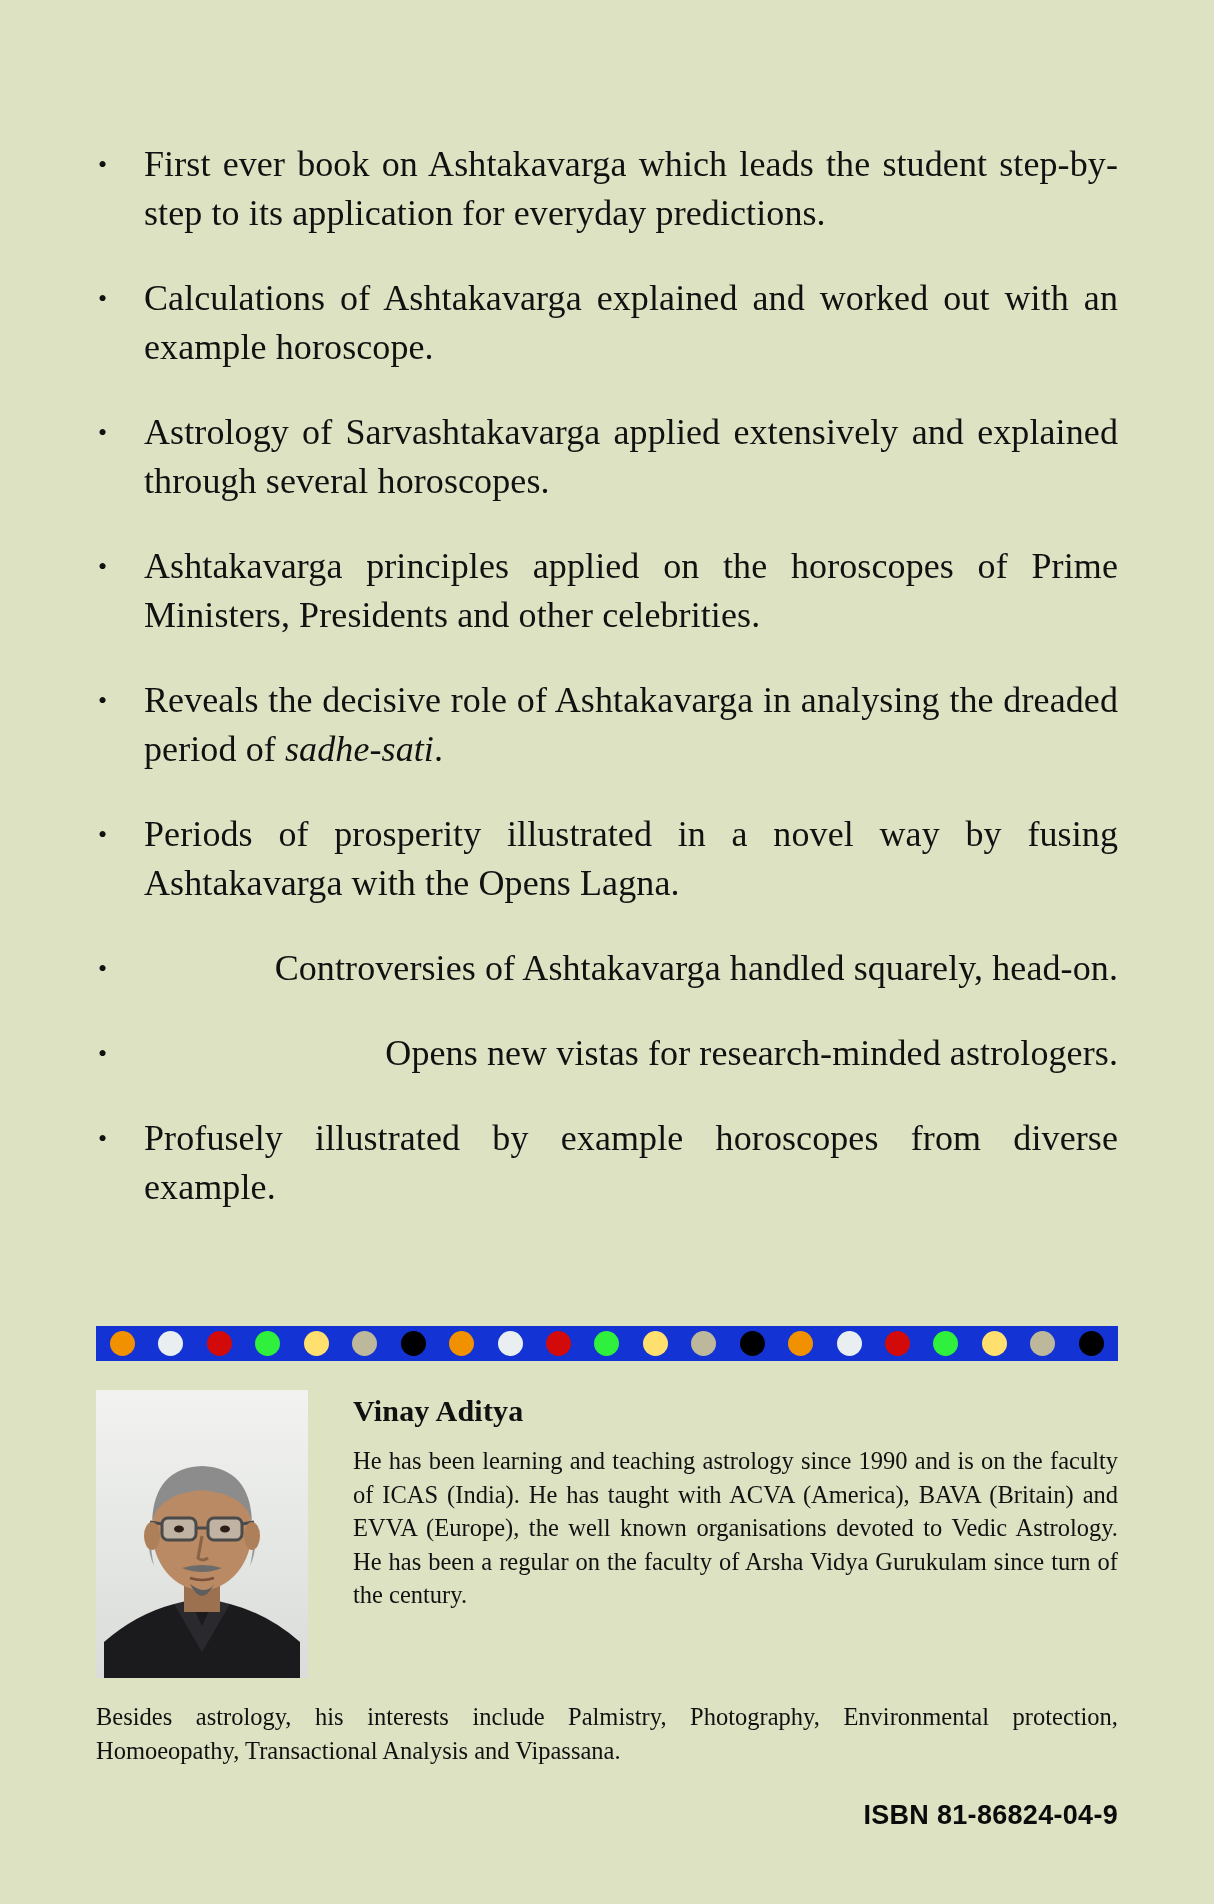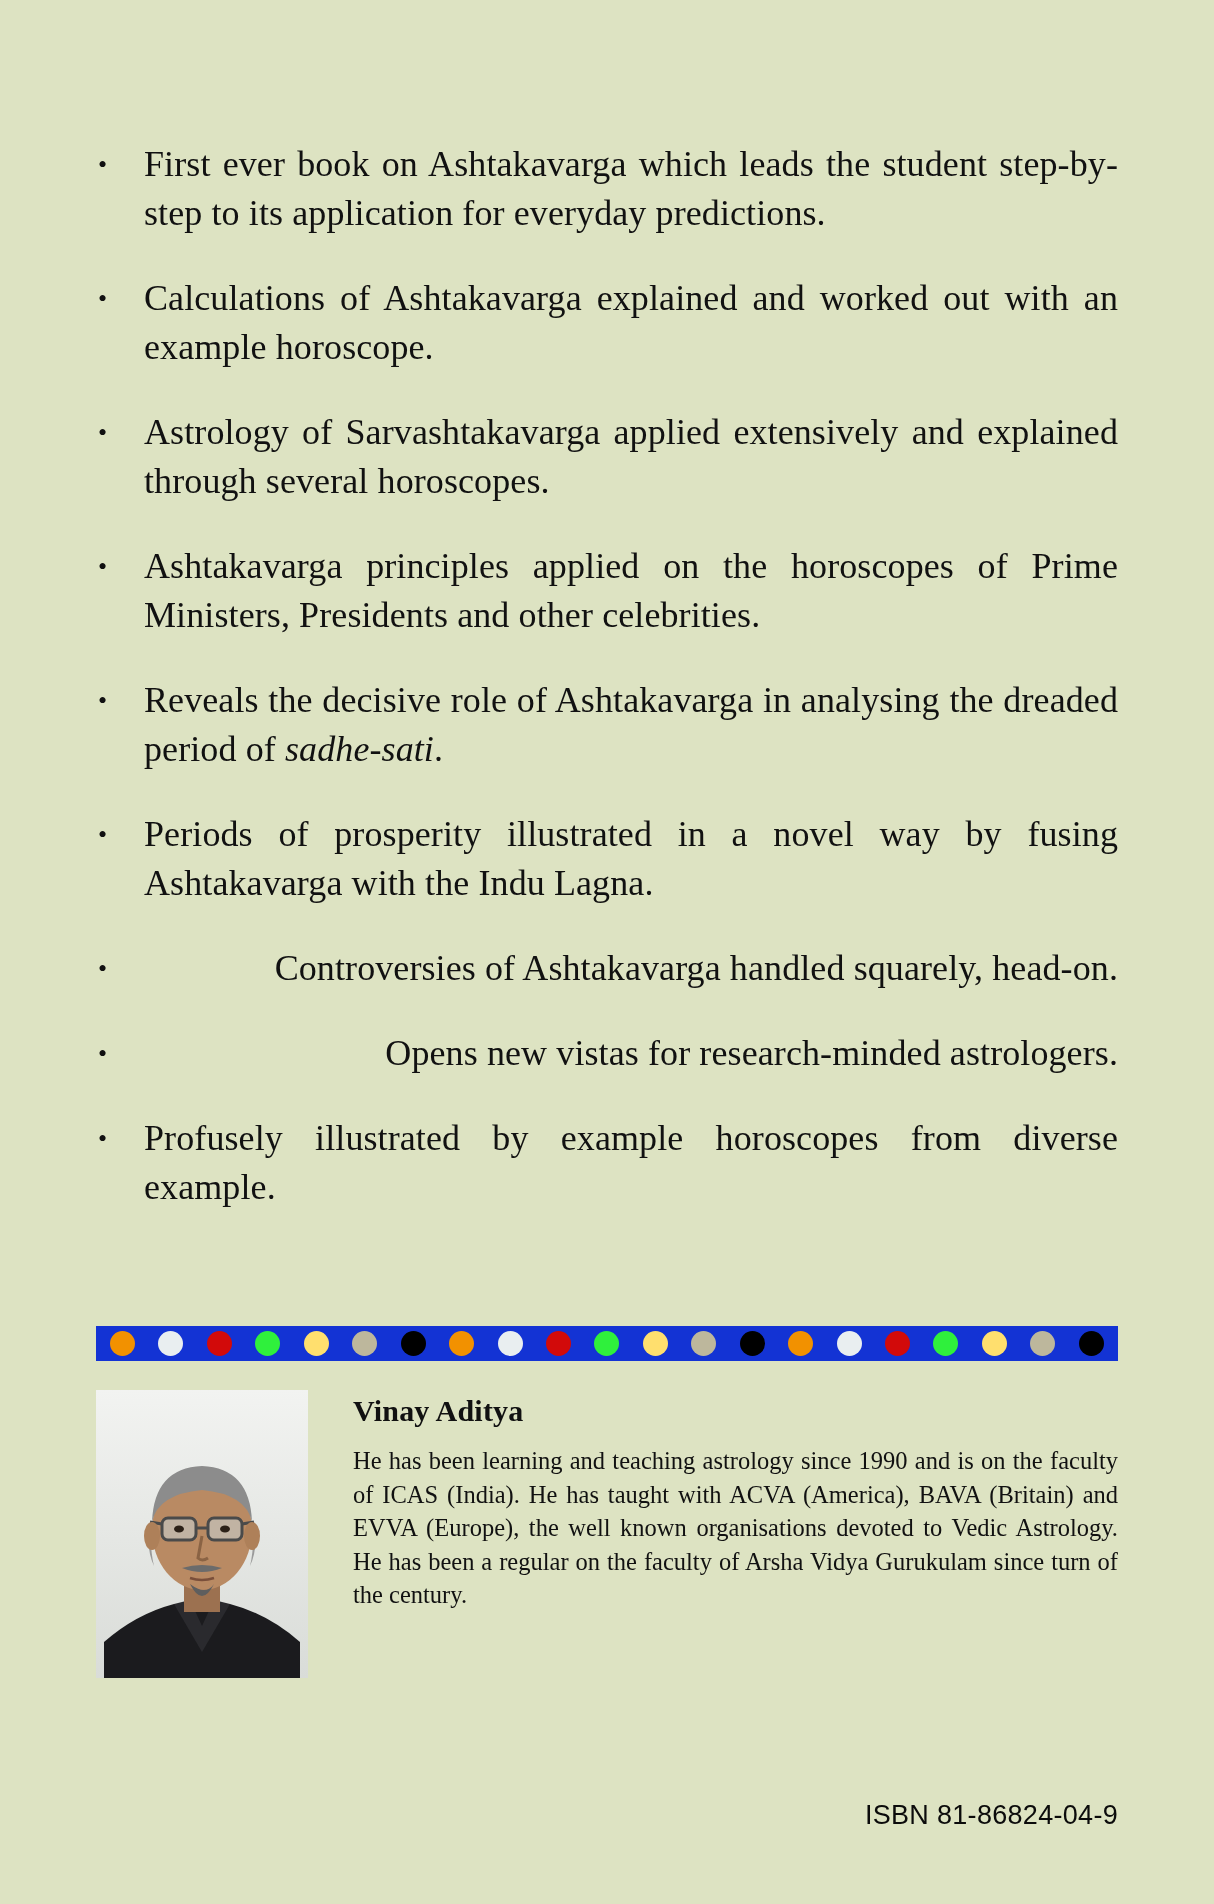--- a/index.html
+++ b/index.html
@@ -126,21 +126,21 @@
     width: 1022px;
   }
 
   
   .isbn {
     position: absolute;
     right: 96px;
     top: 1800px;
     font-family: "Liberation Sans", "DejaVu Sans", sans-serif;
     font-size: 27px;
-    font-weight: normal;
+    font-weight: bold;
     letter-spacing: 0.3px;
     color: #0b0b0b;
   }
 </style>
 </head>
 <body>
 
 <div class="page">
 
   <div class="bullets">
@@ -165,21 +165,21 @@
       <span class="bullet-text"><span>Ashtakavarga principles applied on the horoscopes of Prime Ministers, Presidents and other celebrities.</span></span>
     </div>
 
     <div class="bullet-row">
       <span class="bullet-mark">•</span>
       <span class="bullet-text"><span>Reveals the decisive role of Ashtakavarga in analysing the dreaded period of </span><i>sadhe-sati</i><span>.</span></span>
     </div>
 
     <div class="bullet-row">
       <span class="bullet-mark">•</span>
-      <span class="bullet-text"><span>Periods of prosperity illustrated in a novel way by fusing Ashtakavarga with the Indu Lagna.</span></span>
+      <span class="bullet-text"><span>Periods of prosperity illustrated in a novel way by fusing Ashtakavarga with the Opens Lagna.</span></span>
     </div>
 
     <div class="bullet-row">
       <span class="bullet-mark">•</span>
       <span class="bullet-text nojustify"><span>Controversies of Ashtakavarga handled squarely, head-on.</span></span>
     </div>
 
     <div class="bullet-row">
       <span class="bullet-mark">•</span>
       <span class="bullet-text nojustify"><span>Opens new vistas for research-minded astrologers.</span></span>
@@ -264,17 +264,18 @@
         </svg>
       </div>
 
       <div class="author-right">
         <div class="author-name">Vinay Aditya</div>
         <div class="author-bio">He has been learning and teaching astrology since 1990 and is on the faculty of ICAS (India). He has taught with ACVA (America), BAVA (Britain) and EVVA (Europe), the well known organisations devoted to Vedic Astrology. He has been a regular on the faculty of Arsha Vidya Gurukulam since turn of the century.</div>
       </div>
 
     </div>
 
+    <div class="author-extra">Besides astrology, his interests include Palmistry, Photography, Environmental protection, Homoeopathy, Transactional Analysis and Vipassana.</div>
   </div>
 
   <div class="isbn">ISBN 81-86824-04-9</div>
 
 </div>
 
 </body></html>

